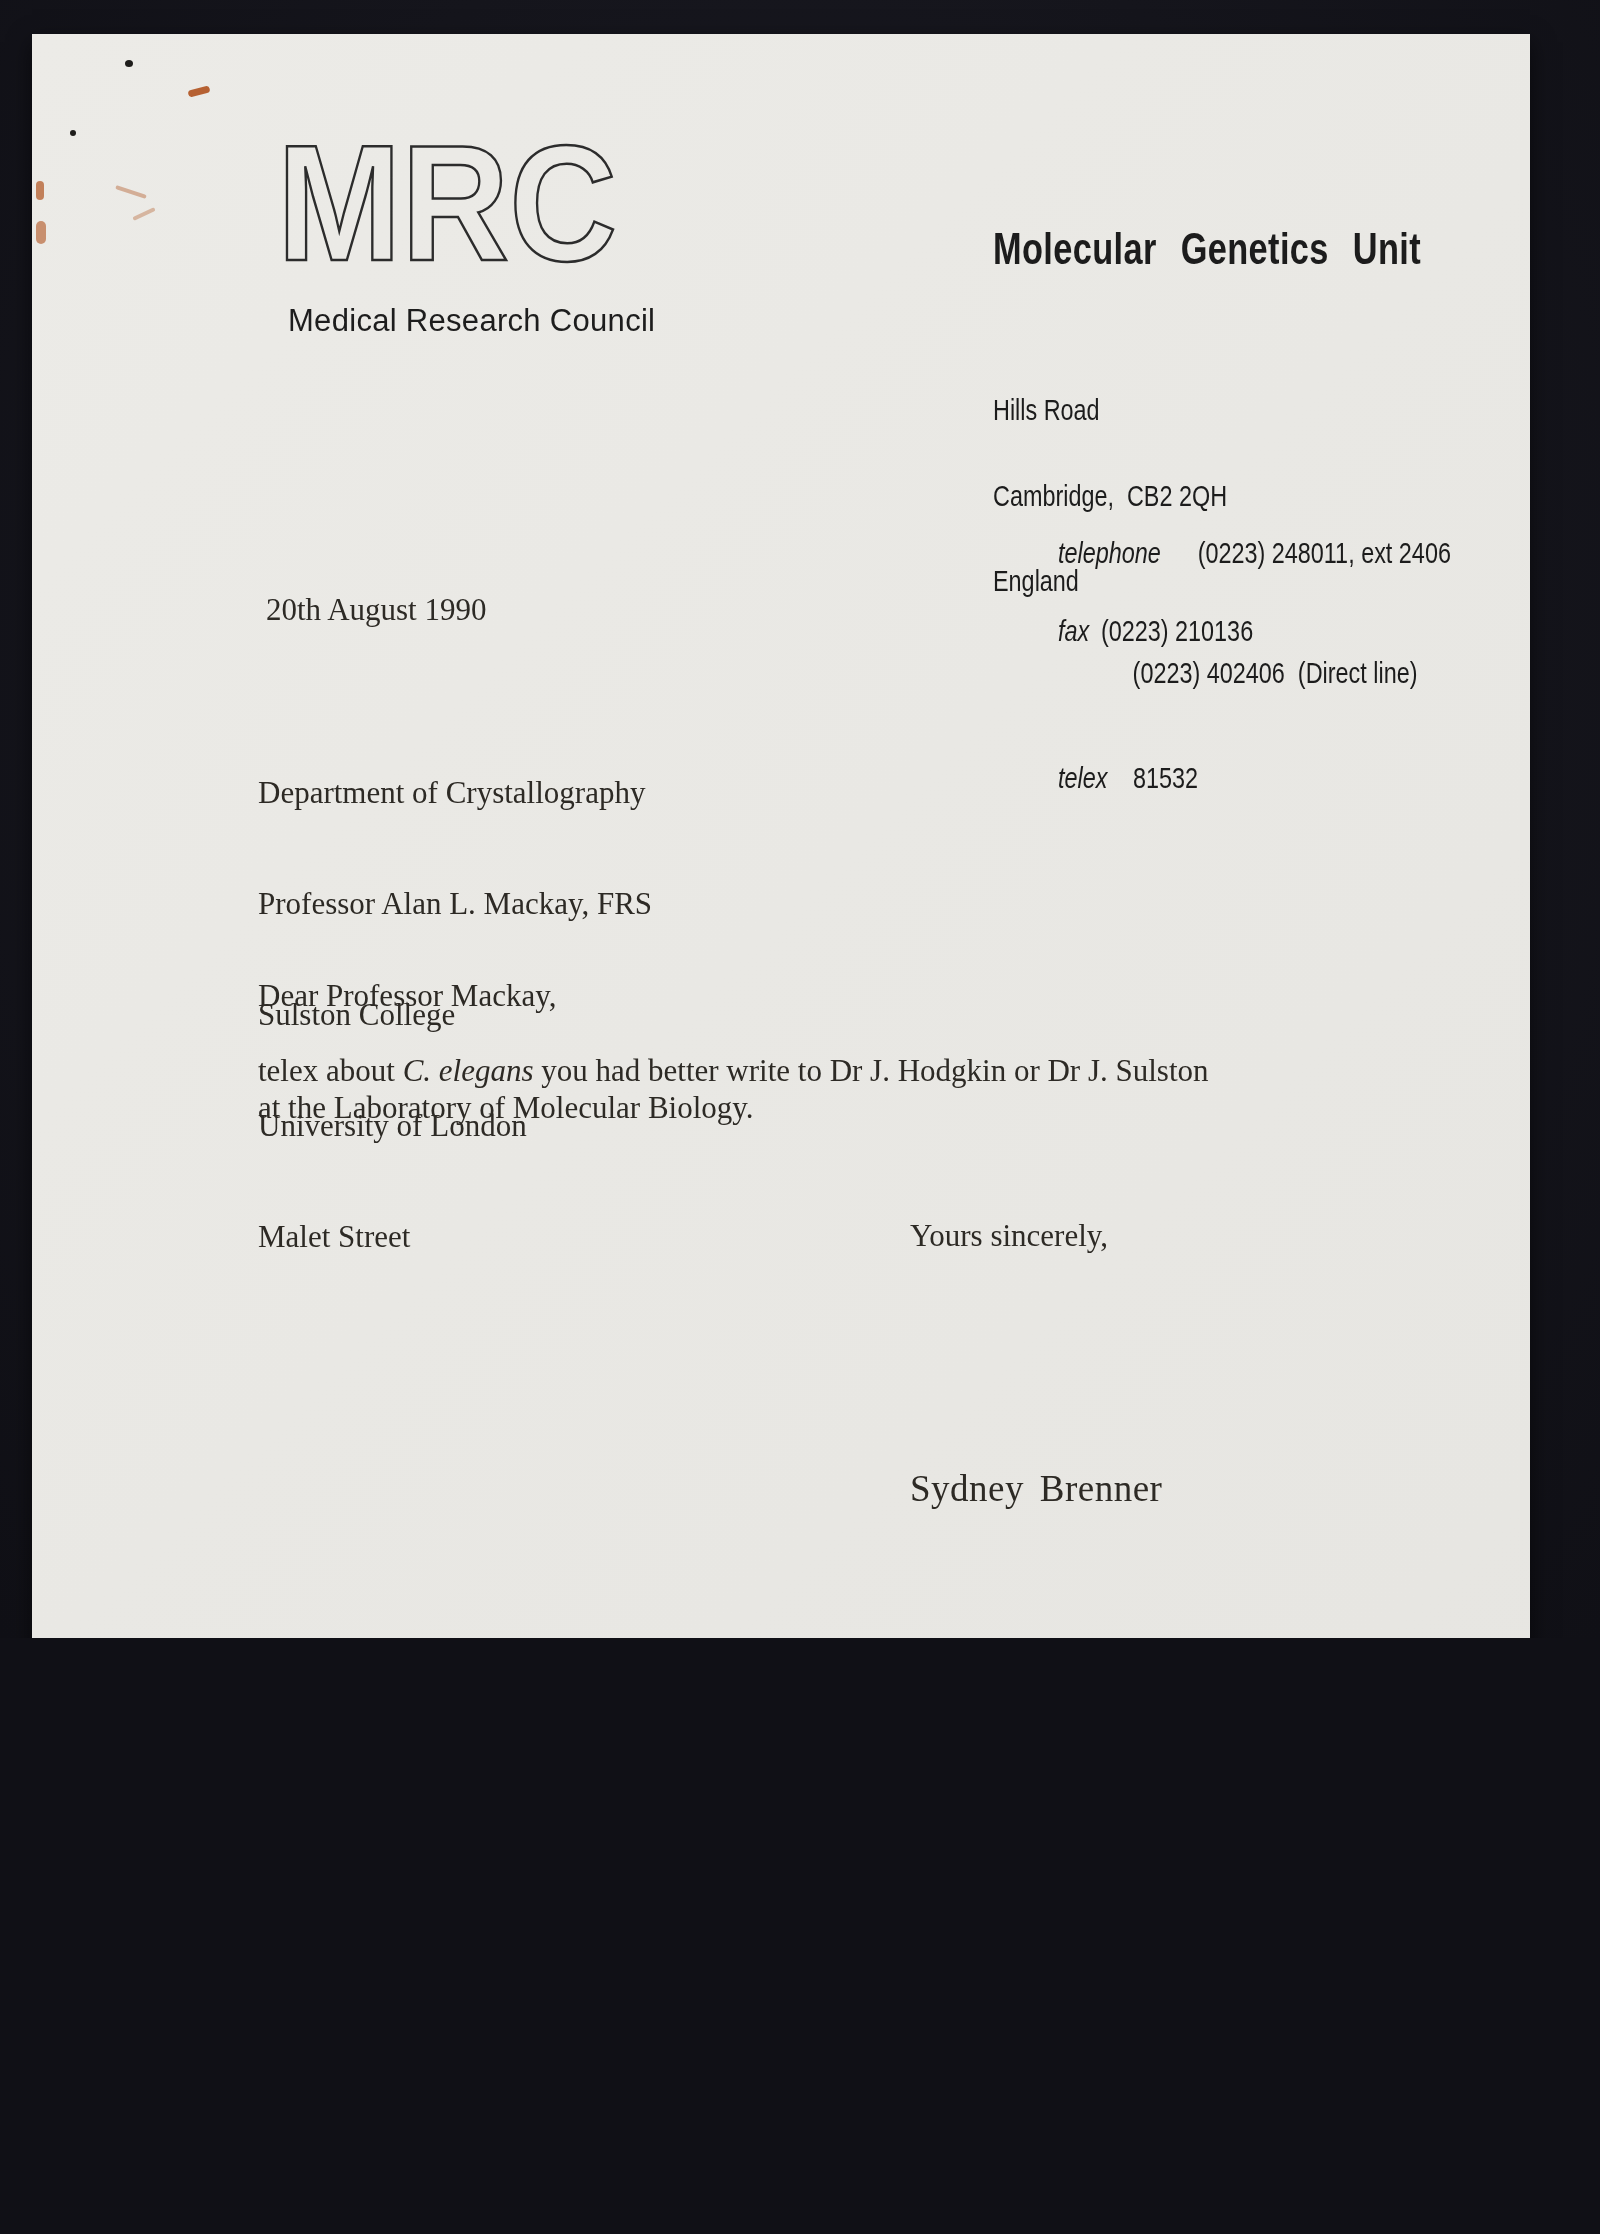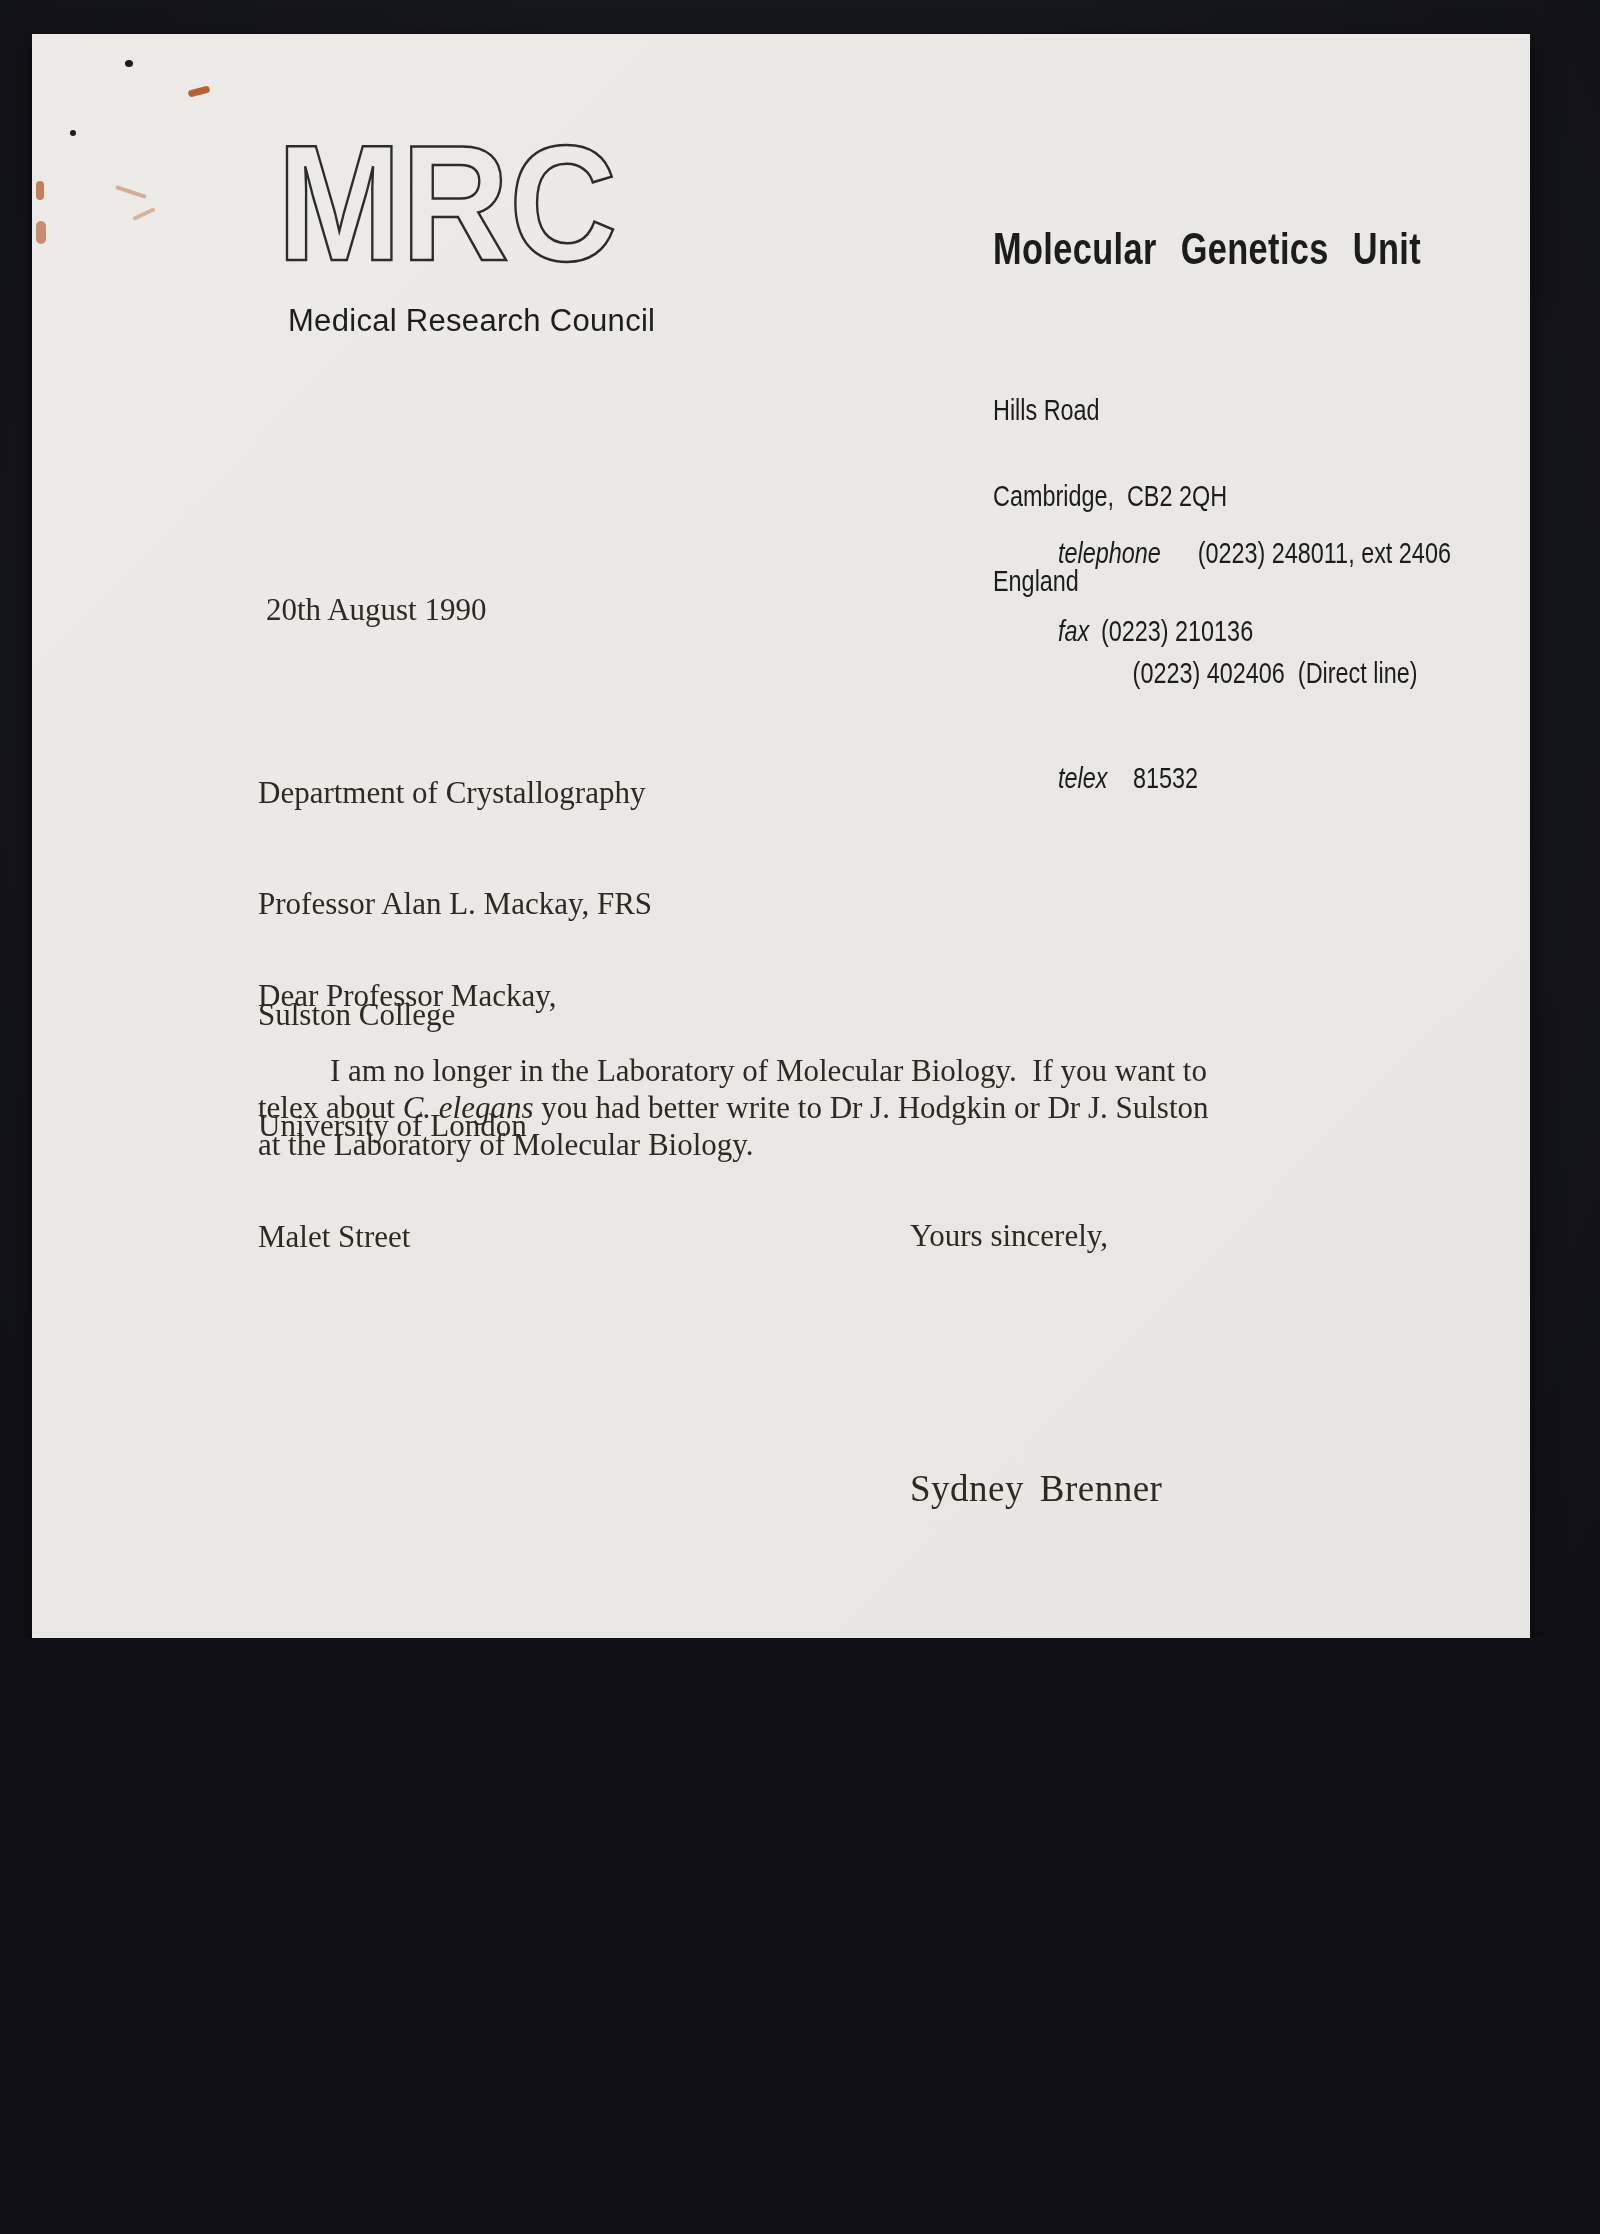--- a/index.html
+++ b/index.html
@@ -105,21 +105,20 @@
       <div>Department of Crystallography</div>
       <div>Professor Alan L. Mackay, FRS</div>
       <div>Sulston College</div>
       <div>University of London</div>
       <div>Malet Street</div>
     </div>
 
     <div class="serif salutation">Dear Professor Mackay,</div>
 
     <div class="serif body-par">
-      <div class="body-line indent">I am no longer in the Laboratory of Molecular Biology.  If you want to</div>
       <div class="body-line"><span>telex about </span><span class="it">C. elegans</span><span> you had better write to Dr J. Hodgkin or Dr J. Sulston</span></div>
       <div class="body-line">at the Laboratory of Molecular Biology.</div>
     </div>
 
     <div class="serif closing">Yours sincerely,</div>
 
     <div class="serif signature-name">Sydney Brenner</div>
 
     <div class="artifact rust" style="left:156px;top:54px;width:22px;height:7px;border-radius:4px;transform:rotate(-14deg);opacity:.9;"></div>
     <div class="artifact speck" style="left:93px;top:26px;width:8px;height:7px;"></div>

